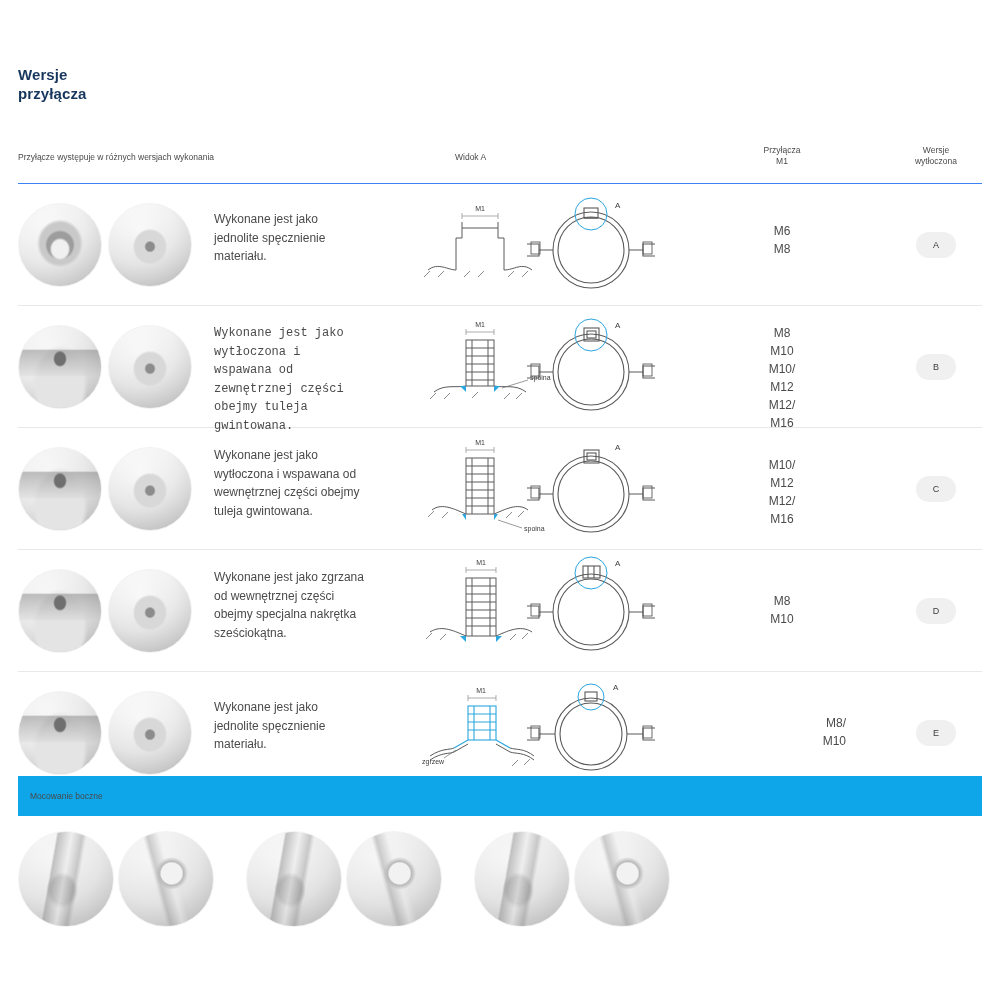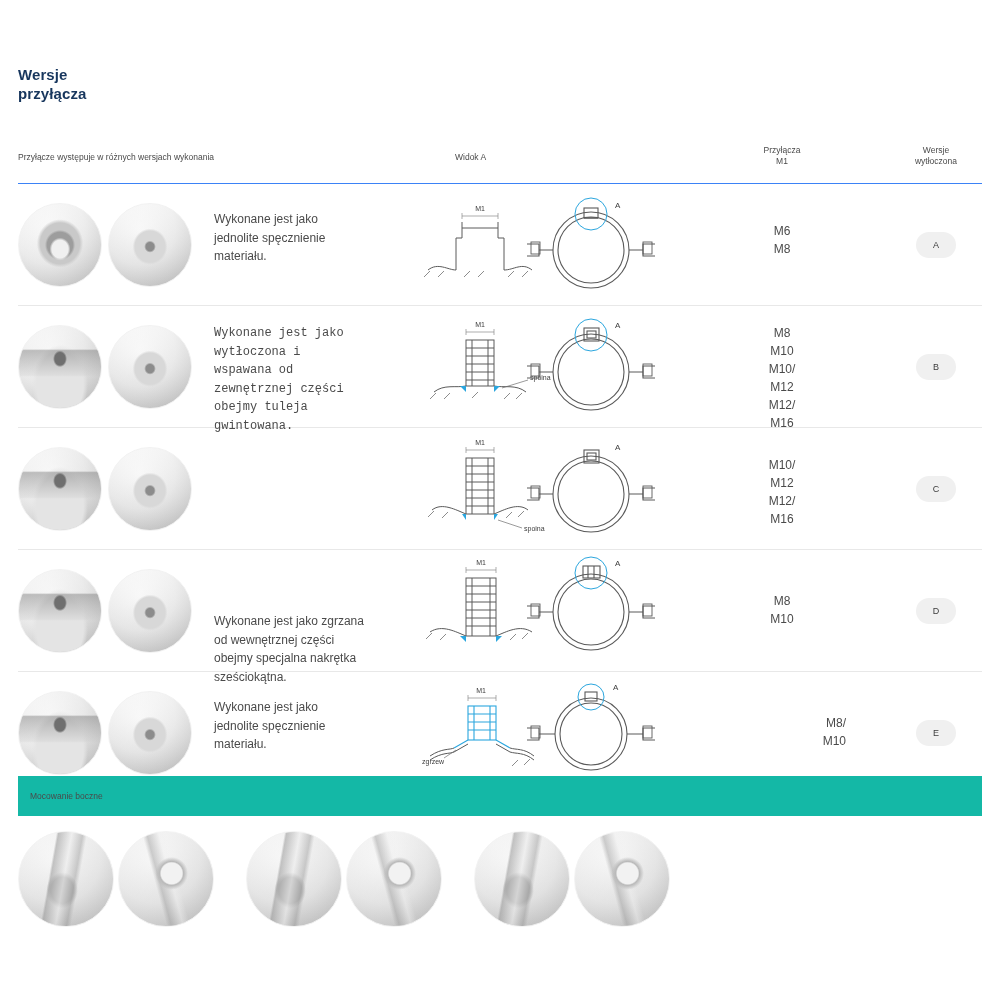--- a/index.html
+++ b/index.html
@@ -123,21 +123,21 @@
     color: #3b3b3b;
     font-size: 9px;
     display: flex; align-items: center; justify-content: center;
   }
   .sideband {
     position: absolute;
     left: 18px;
     top: 776px;
     width: 964px;
     height: 40px;
-    background: #14b8a6;
+    background: #0ea5e9;
     display: flex; align-items: center;
     padding-left: 12px;
     font-size: 8.5px;
     color: #4a4a4a;
   }
   .sidephotos {
     position: absolute;
     left: 18px; top: 824px;
     width: 964px; height: 110px;
     display: flex; align-items: center;
@@ -301,20 +301,21 @@
         <div>M16</div>
       </div>
       <div class="ver" style="top:48px;">B</div>
     </div>
 
     <div class="row">
       <div class="cell-photos">
         <div class="ph nut"></div>
         <div class="ph plate"></div>
       </div>
+      <div class="desc" style="top:18px;">Wykonane jest jako wytłoczona i wspawana od wewnętrznej części obejmy tuleja gwintowana.</div>
 
       <div class="dwg">
         <svg viewBox="0 0 250 106" width="250" height="106">
           <g fill="none" stroke="#5a5a5a" stroke-width="1">
             <rect x="48" y="22" width="28" height="56"></rect>
             <path d="M54 22 L54 78 M70 22 L70 78"></path>
             <path d="M48 30 L76 30 M48 38 L76 38 M48 46 L76 46 M48 54 L76 54 M48 62 L76 62 M48 70 L76 70"></path>
             <path d="M14 74 C24 66 38 74 48 78 M76 78 C86 74 100 66 110 74"></path>
           </g>
           <g fill="#2ba6de" stroke="none">
@@ -359,21 +360,21 @@
         <div>M16</div>
       </div>
       <div class="ver" style="top:48px;">C</div>
     </div>
 
     <div class="row">
       <div class="cell-photos">
         <div class="ph nut"></div>
         <div class="ph plate"></div>
       </div>
-      <div class="desc" style="top:18px;margin-top:44px;">Wykonane jest jako zgrzana od wewnętrznej części obejmy specjalna nakrętka sześciokątna.</div>
+      <div class="desc" style="top:18px;">Wykonane jest jako zgrzana od wewnętrznej części obejmy specjalna nakrętka sześciokątna.</div>
 
       <div class="dwg">
         <svg viewBox="0 0 250 106" width="250" height="106">
           <g fill="none" stroke="#5a5a5a" stroke-width="1">
             <rect x="48" y="20" width="30" height="58"></rect>
             <path d="M54 20 L54 78 M72 20 L72 78"></path>
             <path d="M48 28 L78 28 M48 36 L78 36 M48 44 L78 44 M48 52 L78 52 M48 60 L78 60 M48 68 L78 68"></path>
             <path d="M12 74 C24 66 38 74 48 78 M78 78 C88 74 102 66 114 74"></path>
           </g>
           <g fill="#2ba6de" stroke="none">

